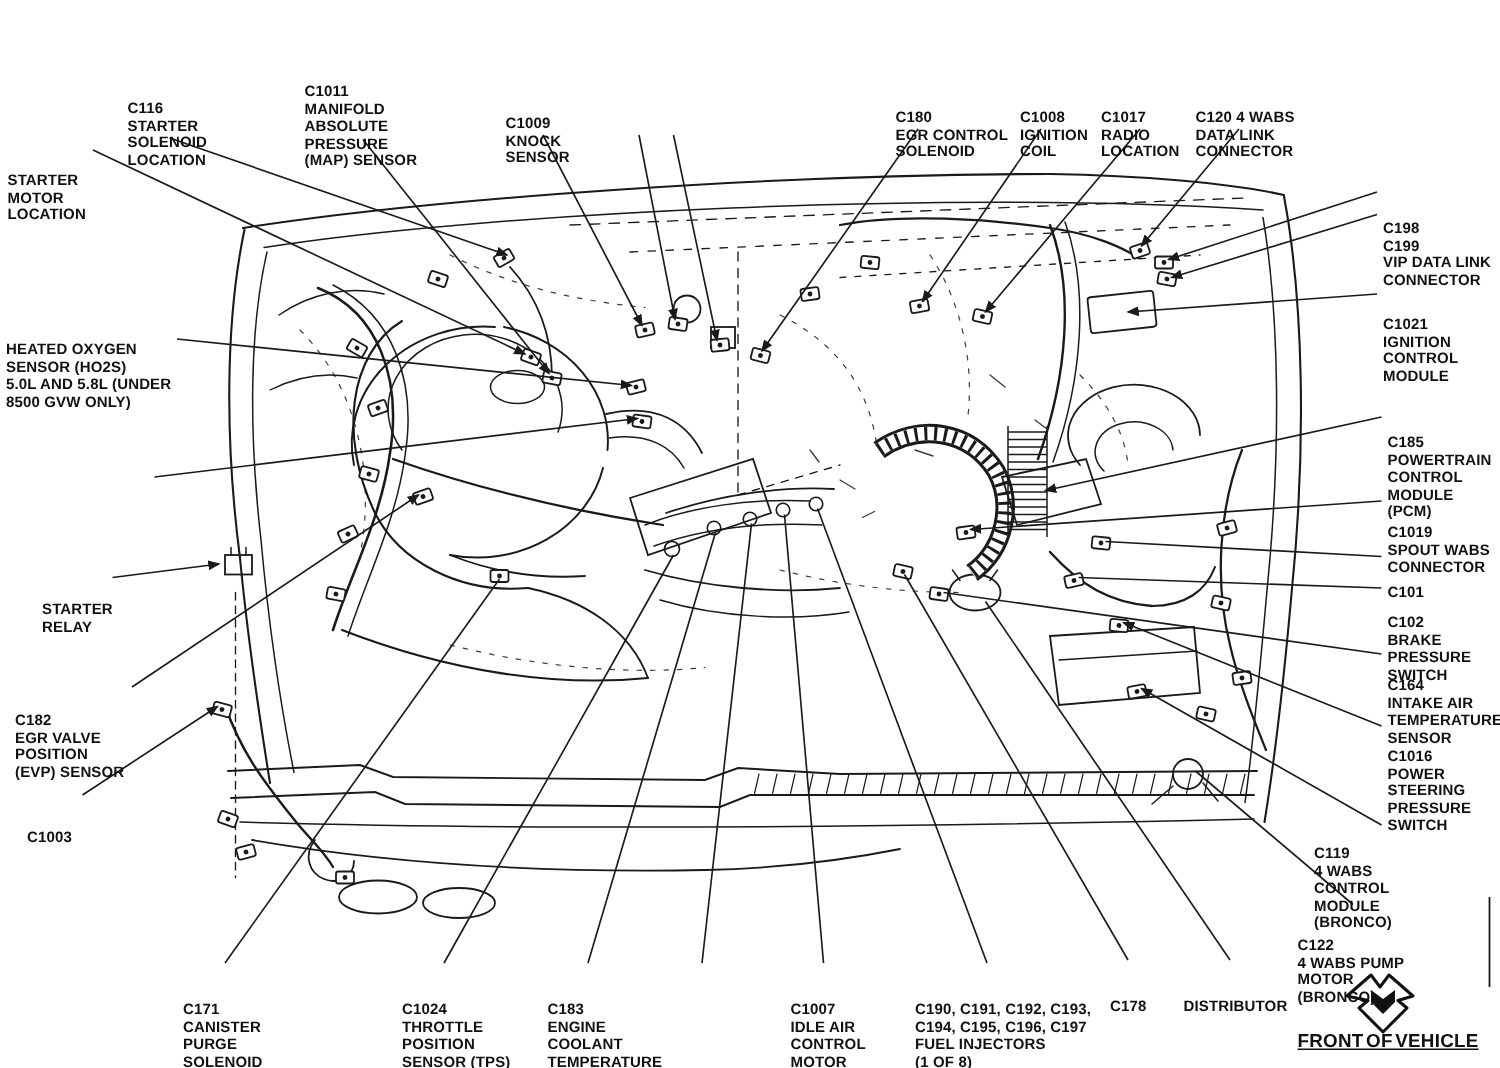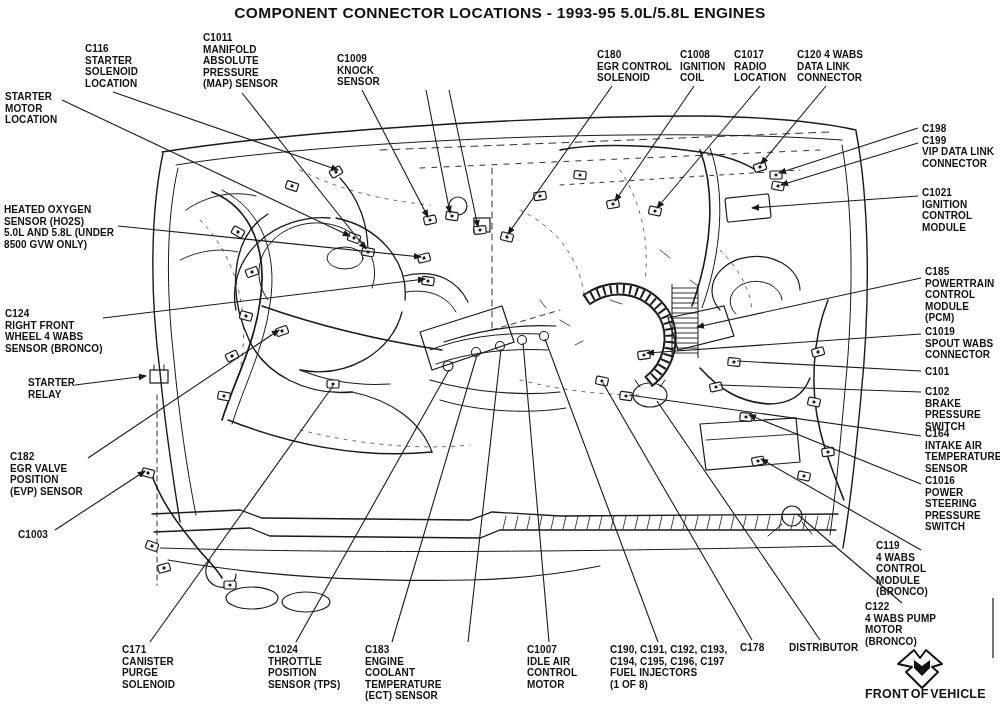--- a/index.html
+++ b/index.html
@@ -6,34 +6,33 @@
   .stage{
     position:relative;width:1000px;height:712px;background:#ffffff;
     font-family:"Liberation Sans",sans-serif;color:#111;overflow:hidden;
   }
   .title{
     position:absolute;top:4px;left:0;width:100%;text-align:center;
     font-size:15.5px;font-weight:bold;letter-spacing:.3px;white-space:nowrap;
   }
   .callout{
     position:absolute;font-size:10px;font-weight:bold;line-height:11.5px;
-    white-space:pre-line;letter-spacing:.1px;
+    white-space:pre-line;letter-spacing:.1px;margin-top:24px;
   }
   .fov{
     position:absolute;font-size:12.5px;font-weight:bold;letter-spacing:.2px;
-    word-spacing:-2px;white-space:nowrap;
+    word-spacing:-2px;text-decoration:underline;white-space:nowrap;
   }
   svg.art{position:absolute;left:0;top:0;}
 </style>
 </head>
 <body>
 
 <div class="stage">
 
-  <div class="title">COMPONENT CONNECTOR LOCATIONS - 1993-95 5.0L/5.8L ENGINES</div>
 
   <svg class="art" width="1000" height="712" viewBox="0 0 1000 712">
     <defs>
       <marker id="ah" markerWidth="9" markerHeight="8" refX="6.5" refY="3" orient="auto">
         <path d="M0,0 L7.5,3 L0,6 Z" fill="#1a1a1a"></path>
       </marker>
       <g id="conn">
         <rect x="-6" y="-4" width="12" height="8" rx="1.5" fill="#ffffff" stroke="#1a1a1a" stroke-width="1.2"></rect>
         <circle cx="0" cy="0" r="1.6" fill="#1a1a1a"></circle>
       </g>
@@ -257,24 +256,20 @@
   <div class="callout" style="left:797px;top:49px">C120 4 WABS
 DATA LINK
 CONNECTOR</div>
   <div class="callout" style="left:5px;top:91px">STARTER
 MOTOR
 LOCATION</div>
   <div class="callout" style="left:4px;top:204px">HEATED OXYGEN
 SENSOR (HO2S)
 5.0L AND 5.8L (UNDER
 8500 GVW ONLY)</div>
-  <div class="callout" style="left:5px;top:308px">C124
-RIGHT FRONT
-WHEEL 4 WABS
-SENSOR (BRONCO)</div>
   <div class="callout" style="left:28px;top:377px">STARTER
 RELAY</div>
   <div class="callout" style="left:10px;top:451px">C182
 EGR VALVE
 POSITION
 (EVP) SENSOR</div>
   <div class="callout" style="left:18px;top:529px">C1003</div>
   <div class="callout" style="left:922px;top:123px">C198
 C199
 VIP DATA LINK

